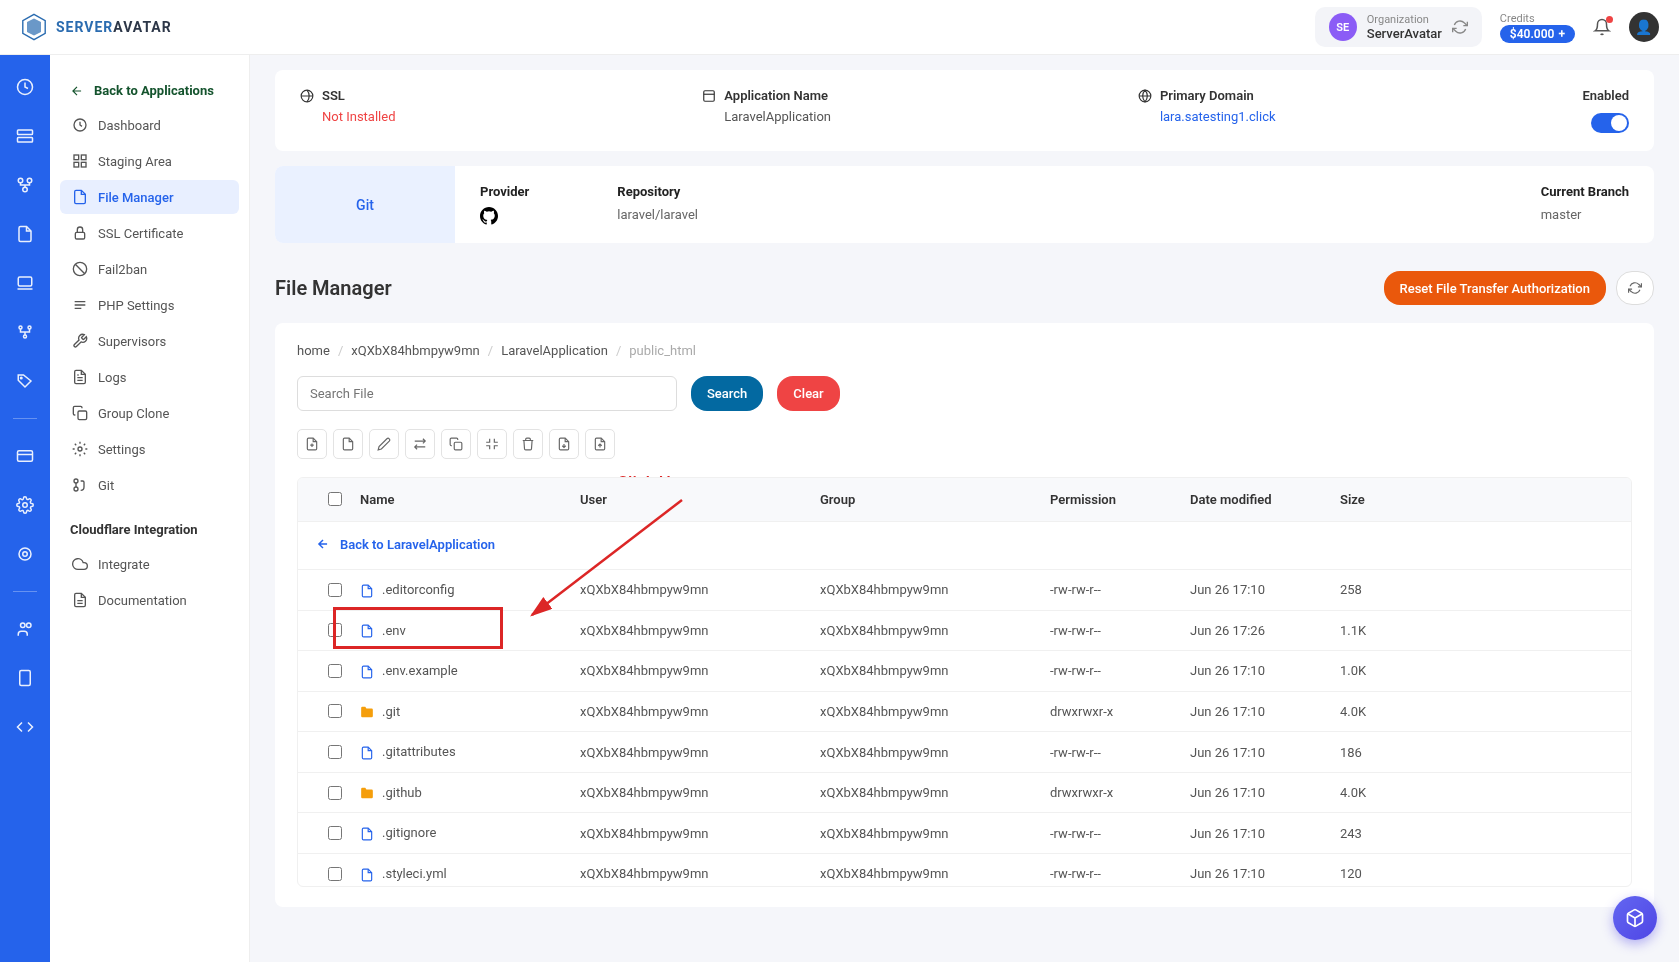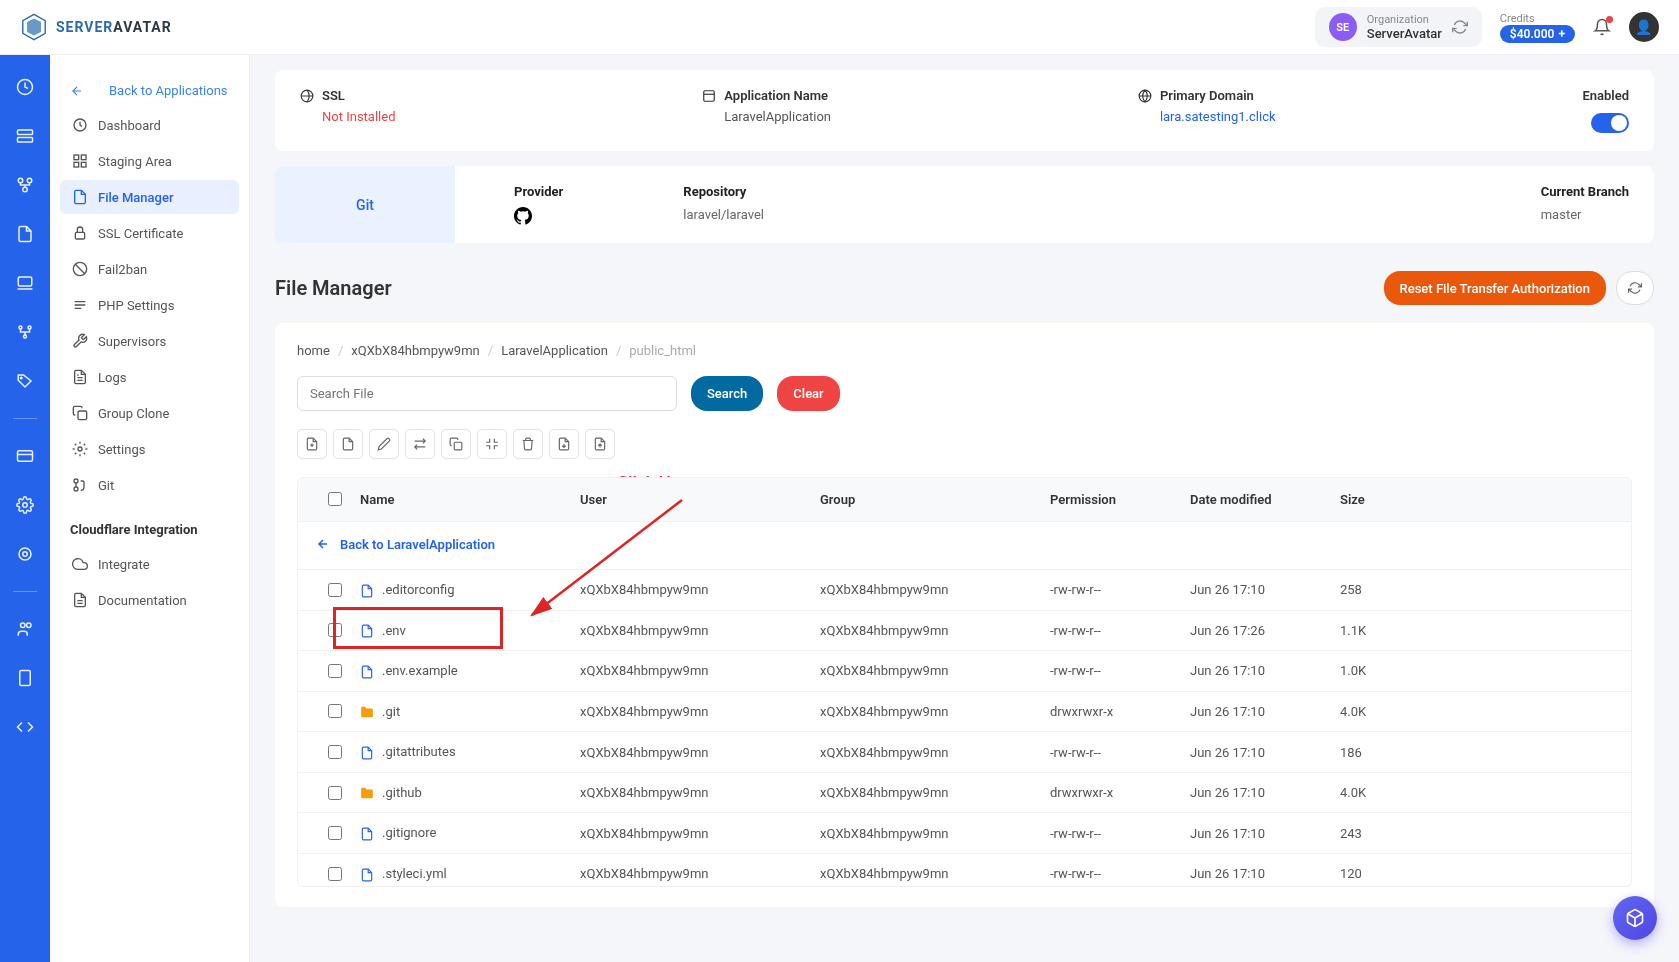--- a/index.html
+++ b/index.html
@@ -22,40 +22,40 @@
 .credits-pill { background: #2563eb; color: #fff; border-radius: 14px; padding: 2px 10px; font-size: 12px; font-weight: 600; display: flex; align-items: center; gap: 4px; }
 .bell { position: relative; color: #555; }
 .bell-dot { position: absolute; top: -2px; right: -2px; width: 7px; height: 7px; background: #ef4444; border-radius: 50%; }
 .user-avatar { width: 30px; height: 30px; border-radius: 50%; background: #333; display:flex; align-items:center; justify-content:center; color:#fff; font-size:14px;}
 
 .left-rail { position: fixed; top: 55px; left: 0; width: 50px; bottom: 0; background: #2563eb; display: flex; flex-direction: column; align-items: center; padding-top: 20px; gap: 25px; z-index: 50; }
 .rail-icon { color: #fff; opacity: 0.9; cursor: pointer; display:flex; align-items:center; justify-content:center; width:24px; height:24px;}
 .rail-divider { width: 24px; height: 1px; background: rgba(255,255,255,0.3); }
 
 .sidebar { position: fixed; top: 55px; left: 50px; width: 200px; bottom: 0; background: #fff; border-right: 1px solid #eee; padding: 20px 10px; overflow-y: auto; z-index: 40; }
-.back-link { display: flex; align-items: center; gap: 25px; color: #3b82f6; font-size: 13px; padding: 8px 10px; cursor: pointer; }
+.back-link { display: flex; align-items: center; gap: 10px; color: #14532d; font-size: 13px; padding: 8px 10px; cursor: pointer; font-weight: bold; }
 .side-item { display: flex; align-items: center; gap: 10px; padding: 9px 12px; margin: 2px 0; color: #555; font-size: 13px; border-radius: 6px; cursor: pointer; }
 .side-item.active { background: #e8efff; color: #2563eb; font-weight: 500; }
 .side-icon { width: 16px; height: 16px; display: inline-flex; align-items: center; justify-content: center; flex-shrink: 0; }
 .side-section { font-size: 13px; font-weight: 700; color: #333; padding: 18px 10px 8px; }
 
 .main { margin-left: 250px; margin-top: 55px; padding: 15px 25px 40px; }
 .card { background: #fff; border-radius: 8px; margin-bottom: 15px; }
 .info-bar { display: flex; padding: 18px 25px; align-items: flex-start; justify-content: space-between; }
 .info-item { display: flex; flex-direction: column; gap: 6px; }
 .info-header { display: flex; align-items: center; gap: 8px; font-size: 13px; font-weight: 600; color: #333; }
 .info-value { font-size: 13px; color: #555; margin-left: 22px;}
 .info-value.red { color: #ef4444; }
 .info-value.link { color: #2563eb; }
 .toggle { width: 38px; height: 20px; background: #2563eb; border-radius: 10px; position: relative; margin-top: 4px;}
 .toggle::after { content: ''; position: absolute; width: 16px; height: 16px; background: #fff; border-radius: 50%; top: 2px; right: 2px; }
 
 .git-bar { display: flex; }
 .git-tab { width: 180px; background: #eaf1ff; display: flex; align-items: center; justify-content: center; color: #2563eb; font-weight: 500; font-size: 14px; border-radius: 8px 0 0 8px;}
-.git-info { display: flex; flex: 1; padding: 18px 25px; gap: 120px; margin-left: 34px;}
+.git-info { display: flex; flex: 1; padding: 18px 25px; gap: 88px;}
 .git-item { display: flex; flex-direction: column; gap: 8px; }
 .git-label { font-size: 13px; font-weight: 700; color: #222; }
 .git-value { font-size: 13px; color: #666; }
 .github-icon { width: 18px; height: 18px; }
 
 .fm-header { display: flex; justify-content: space-between; align-items: center; margin: 28px 0 18px; }
 .fm-title { font-size: 20px; font-weight: 600; color: #333; }
 .fm-actions { display: flex; gap: 10px; }
 .btn { border: none; border-radius: 16px; padding: 9px 16px; font-size: 13px; cursor: pointer; font-weight: 500; }
 .btn-orange { background: #ea580c; color: #fff; }

